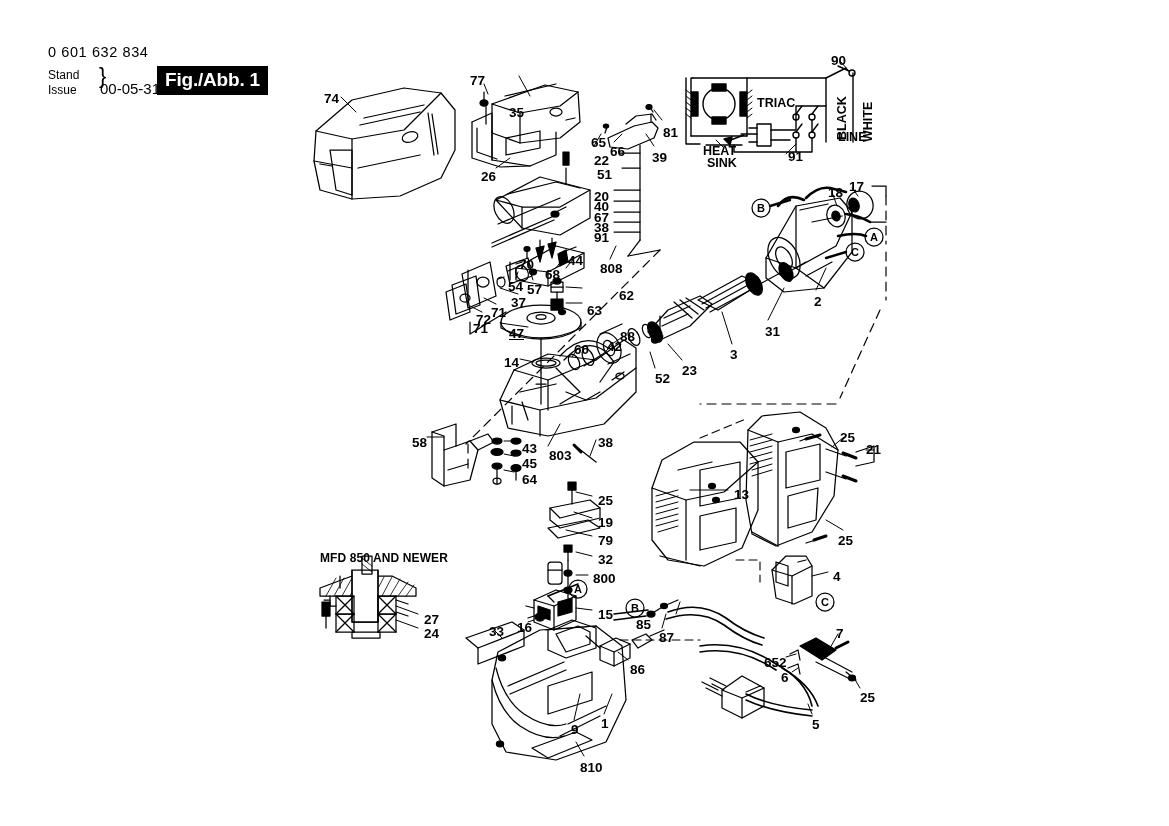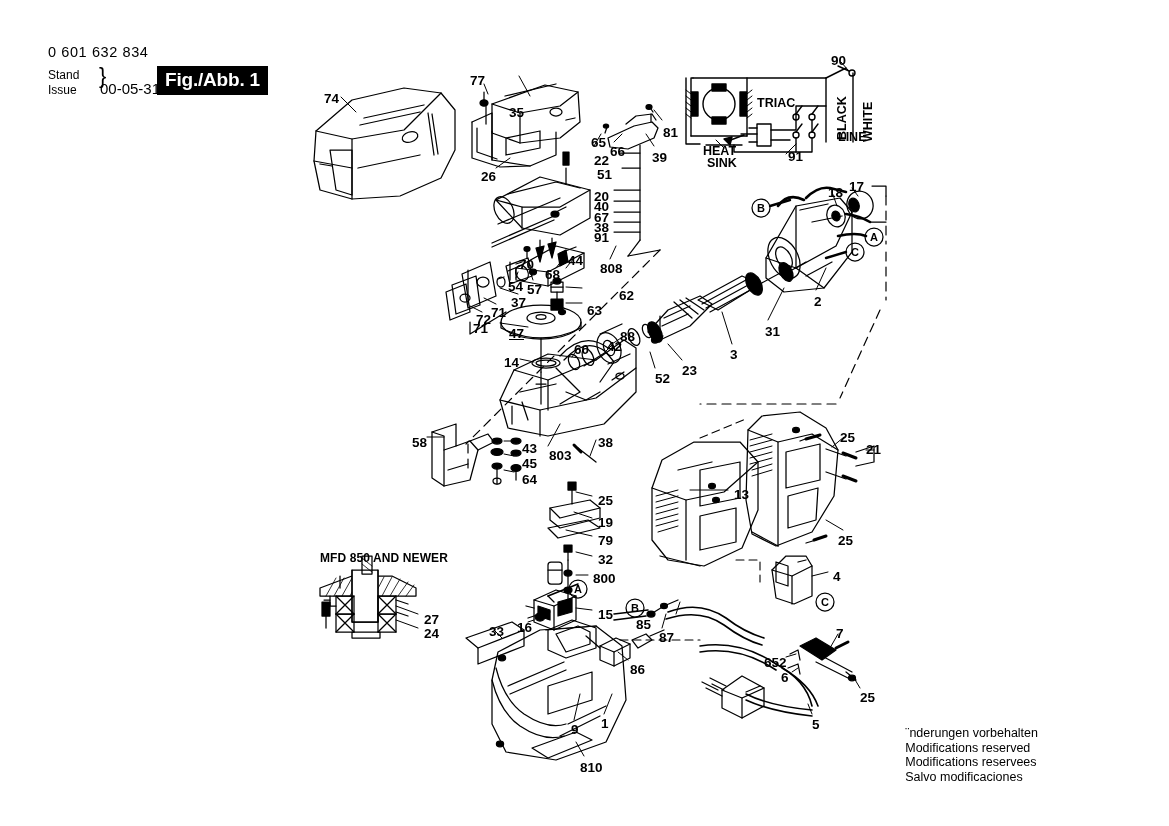--- a/index.html
+++ b/index.html
@@ -32,26 +32,20 @@
 
   <div class="abs" id="hdr-partno">0 601 632 834</div>
   <div class="abs" id="hdr-stand">
     <span>Stand</span><br>
     <span>Issue</span>
   </div>
   <div class="abs" id="hdr-brace">}</div>
   <div class="abs" id="hdr-date">00-05-31</div>
   <div class="abs" id="fig-badge">Fig./Abb. 1</div>
 
-  <div class="abs" id="footer">
-    <div>¨nderungen vorbehalten</div>
-    <div>Modifications reserved</div>
-    <div>Modifications reservees</div>
-    <div>Salvo modificaciones</div>
-  </div>
 
   <svg width="1169" height="826" viewBox="0 0 1169 826">
     <g fill="none" stroke="#000" stroke-width="1.25" stroke-linejoin="round" stroke-linecap="round">
 
       <g>
         <path d="M314 161 L316 131 L352 100 L404 88 L441 93 L455 110 L455 150
                  L441 178 L400 196 L352 199 L320 190 Z"></path>
         <path d="M316 131 L352 139 L404 130 L441 93"></path>
         <path d="M352 139 L352 199"></path>
         <path d="M314 161 L352 168"></path>

